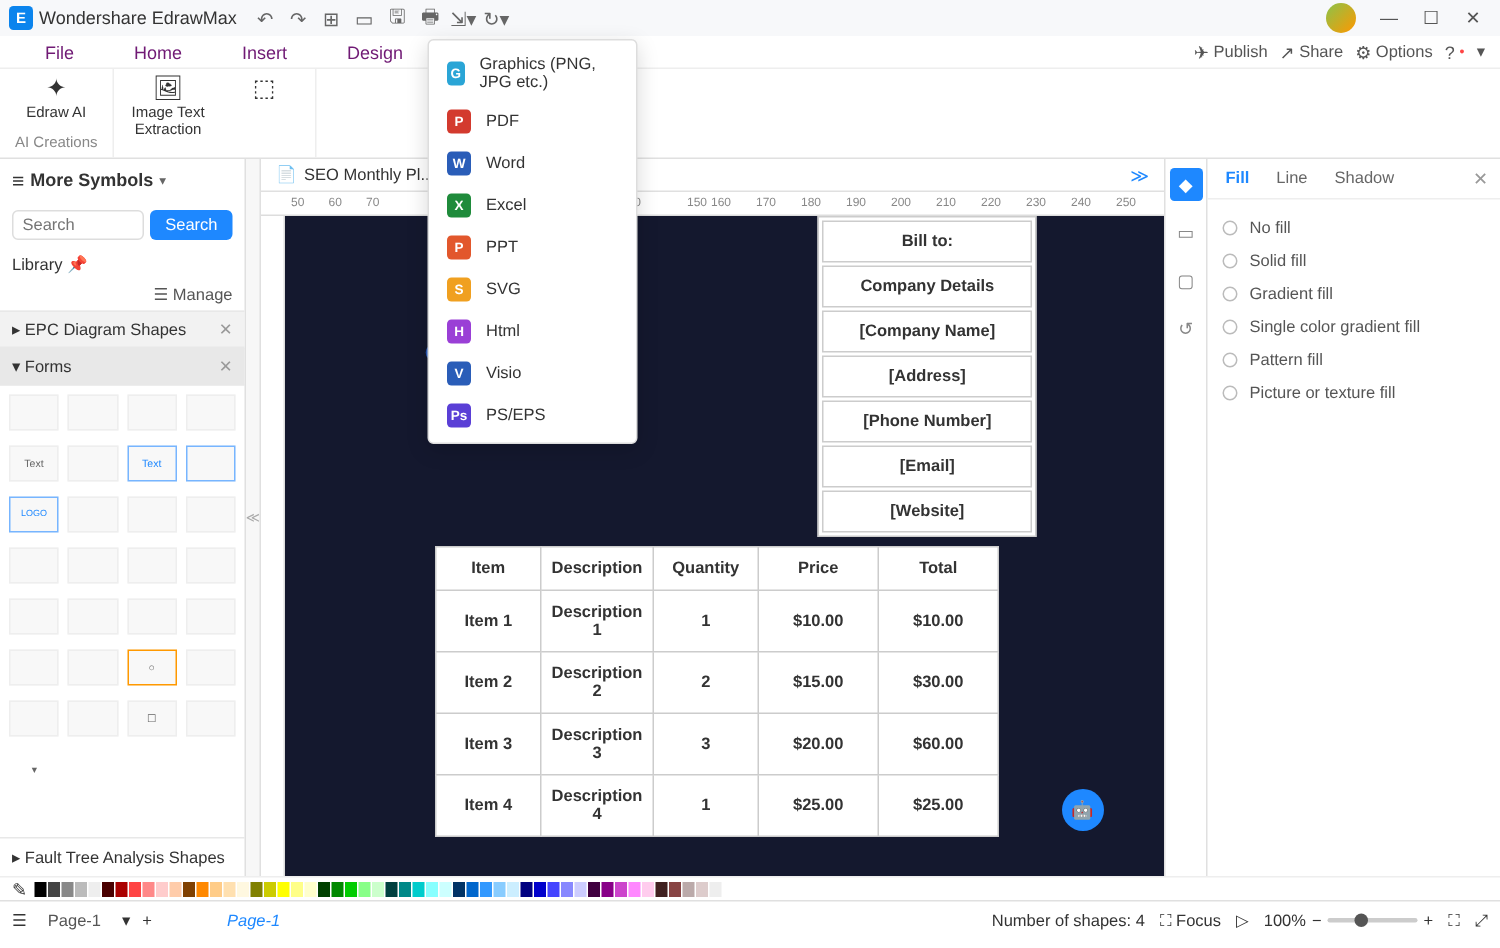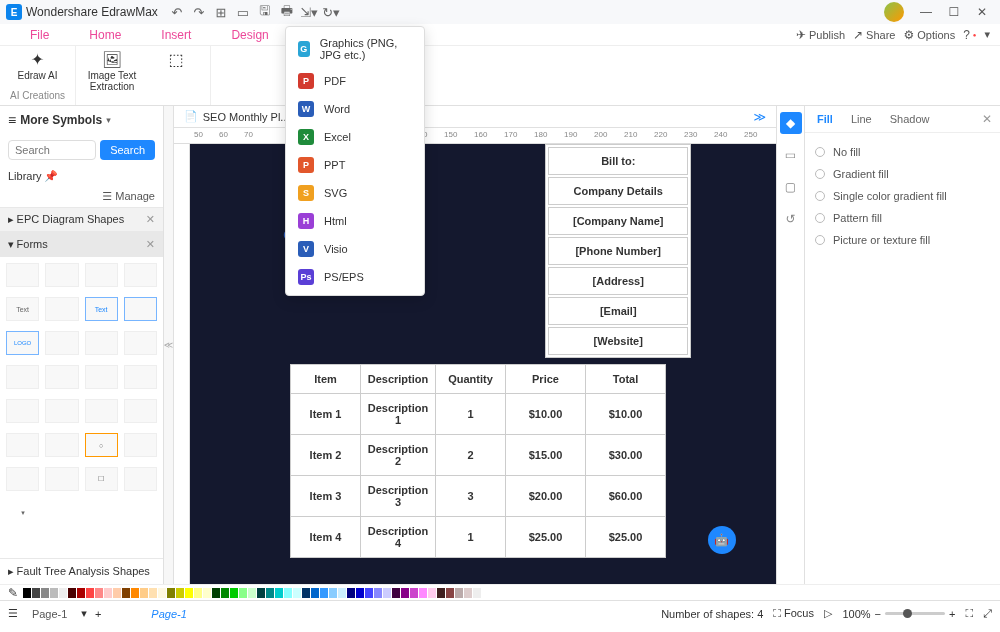--- a/index.html
+++ b/index.html
@@ -5,21 +5,21 @@
 *{margin:0;padding:0;box-sizing:border-box;font-family:"Segoe UI",Arial,sans-serif;}
 body{width:1000px;height:632px;overflow:hidden;background:#fff;font-size:12px;color:#333;}
 .titlebar{height:24px;background:#f7f8fa;display:flex;align-items:center;padding:0 6px;gap:4px;}
 .titlebar .app-icon{width:16px;height:16px;background:#0b84ed;border-radius:3px;display:flex;align-items:center;justify-content:center;color:#fff;font-size:10px;font-weight:bold;}
 .titlebar .title{font-size:12px;color:#333;margin-right:6px;}
 .titlebar .tb-btn{width:18px;height:18px;display:flex;align-items:center;justify-content:center;color:#666;cursor:pointer;font-size:13px;}
 .titlebar .spacer{flex:1;}
 .titlebar .avatar{width:20px;height:20px;border-radius:50%;background:linear-gradient(135deg,#8bc34a,#ff9800);margin-right:6px;}
 .titlebar .win{width:24px;height:20px;display:flex;align-items:center;justify-content:center;color:#555;cursor:pointer;}
 .menubar{height:22px;background:#fff;display:flex;align-items:center;padding:0 10px;gap:0;border-bottom:1px solid #eee;}
-.menubar .menu{padding:0 20px;font-size:12px;color:#ec4899;cursor:pointer;}
+.menubar .menu{padding:0 20px;font-size:12px;color:#701a75;cursor:pointer;}
 .menubar .right{margin-left:auto;display:flex;gap:8px;align-items:center;}
 .menubar .right-item{display:flex;align-items:center;gap:3px;font-size:11px;color:#555;cursor:pointer;}
 .menubar .right-item .ic{font-size:12px;}
 .ai-badge{display:inline-flex;align-items:center;gap:3px;margin-left:12px;}
 .ai-badge .hot{background:#ff3b5c;color:#fff;font-size:8px;padding:1px 4px;border-radius:6px;}
 .ribbon{height:60px;background:#fff;display:flex;border-bottom:1px solid #e0e0e0;}
 .ribbon-group{display:flex;flex-direction:column;align-items:center;padding:4px 10px;border-right:1px solid #eee;}
 .ribbon-group .tools{display:flex;gap:14px;}
 .ribbon-tool{display:flex;flex-direction:column;align-items:center;gap:2px;font-size:10px;color:#333;cursor:pointer;}
 .ribbon-tool .icon{width:22px;height:18px;display:flex;align-items:center;justify-content:center;font-size:16px;}
@@ -261,21 +261,21 @@
           <span class="dot"></span>
         </div>
       <div class="tab-add">+</div>
       <div class="tab-expand">≫</div>
     </div>
     <div class="ruler-h">
       <span style="left:20px">50</span>
         <span style="left:45px">60</span>
         <span style="left:70px">70</span>
       <span style="left:240px">140</span>
-        <span style="left:270px">150</span>
+        <span style="left:284px">150</span>
         <span style="left:300px">160</span>
       <span style="left:330px">170</span>
         <span style="left:360px">180</span>
         <span style="left:390px">190</span>
       <span style="left:420px">200</span>
         <span style="left:450px">210</span>
         <span style="left:480px">220</span>
       <span style="left:510px">230</span>
         <span style="left:540px">240</span>
         <span style="left:570px">250</span>
@@ -293,24 +293,24 @@
                 <tr>
                   <td>Bill to:</td>
                 </tr>
             <tr>
                   <td>Company Details</td>
                 </tr>
             <tr>
                   <td>[Company Name]</td>
                 </tr>
             <tr>
+                  <td>[Address]</td>
+                </tr>
+            <tr>
                   <td>[Phone Number]</td>
-                </tr>
-            <tr>
-                  <td>[Address]</td>
                 </tr>
             <tr>
                   <td>[Email]</td>
                 </tr>
             <tr>
                   <td>[Website]</td>
                 </tr>
           </tbody>
             </table>
           <table class="main-table">
@@ -369,20 +369,24 @@
     <div class="rp-tabs">
       <div class="rp-tab active">Fill</div>
       <div class="rp-tab">Line</div>
       <div class="rp-tab">Shadow</div>
       <div class="rp-close">✕</div>
     </div>
     <div class="rp-opts">
       <div class="rp-opt">
           <div class="radio"></div>
           <span>No fill</span>
+        </div>
+      <div class="rp-opt">
+          <div class="radio"></div>
+          <span>Solid fill</span>
         </div>
       <div class="rp-opt">
           <div class="radio"></div>
           <span>Gradient fill</span>
         </div>
       <div class="rp-opt">
           <div class="radio"></div>
           <span>Single color gradient fill</span>
         </div>
       <div class="rp-opt">

